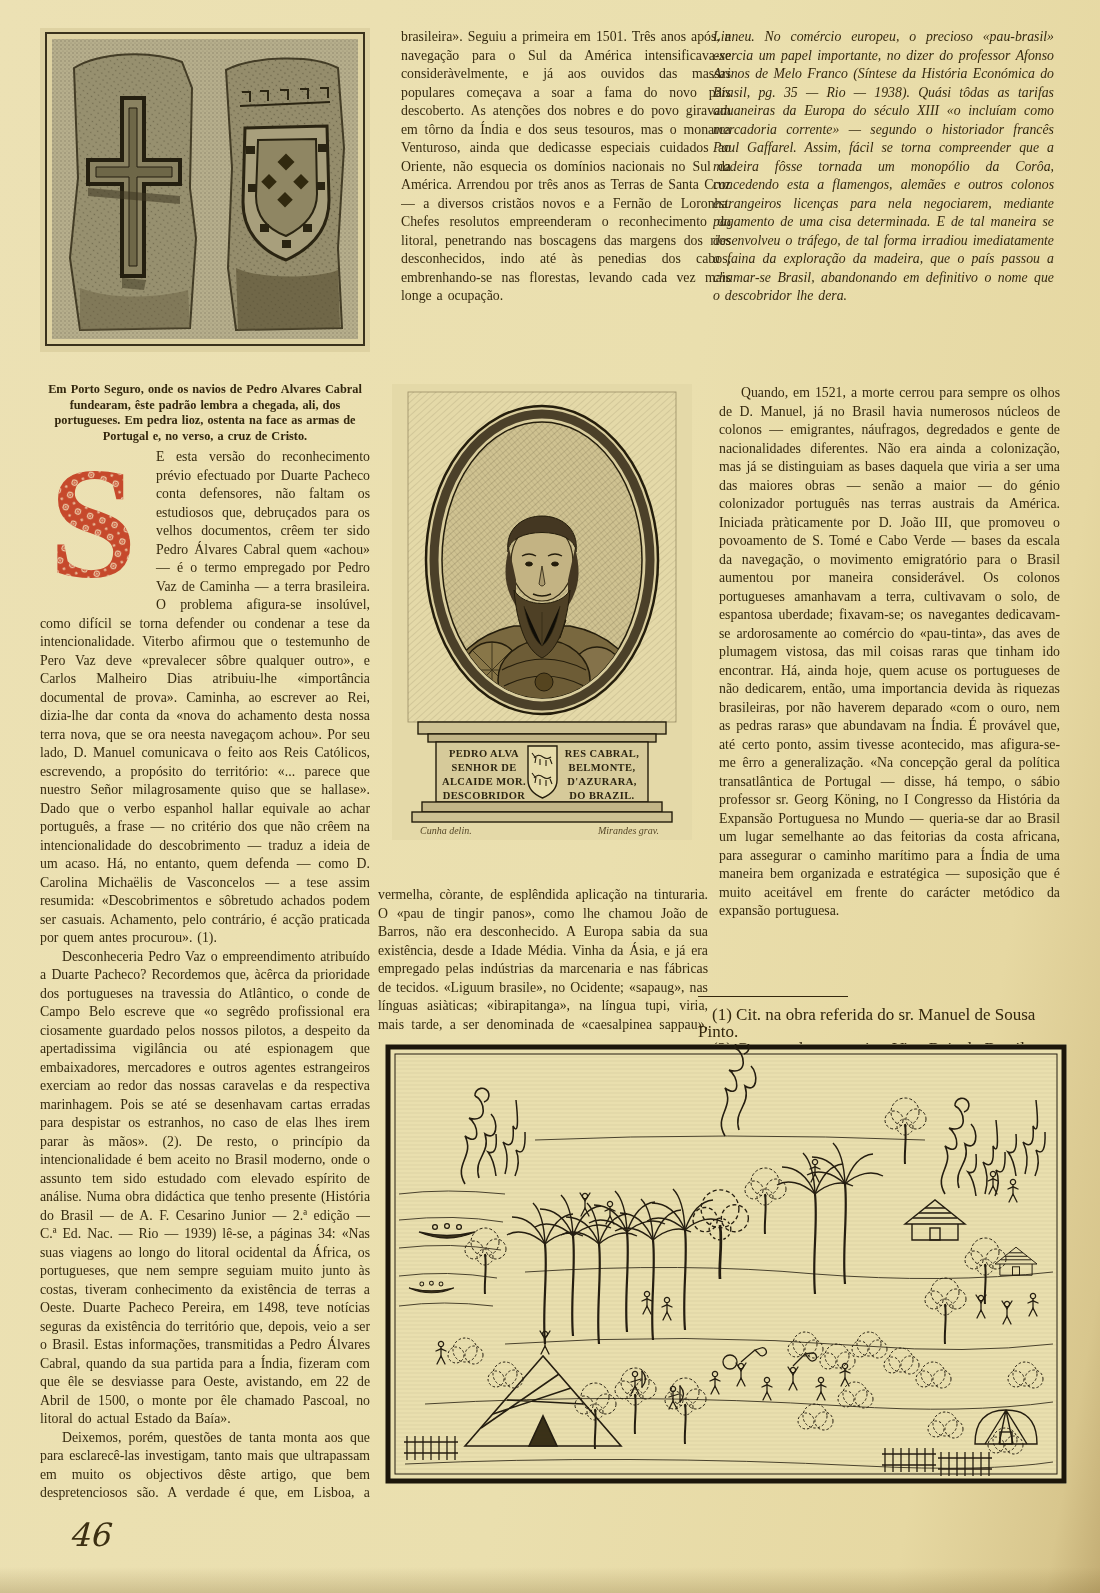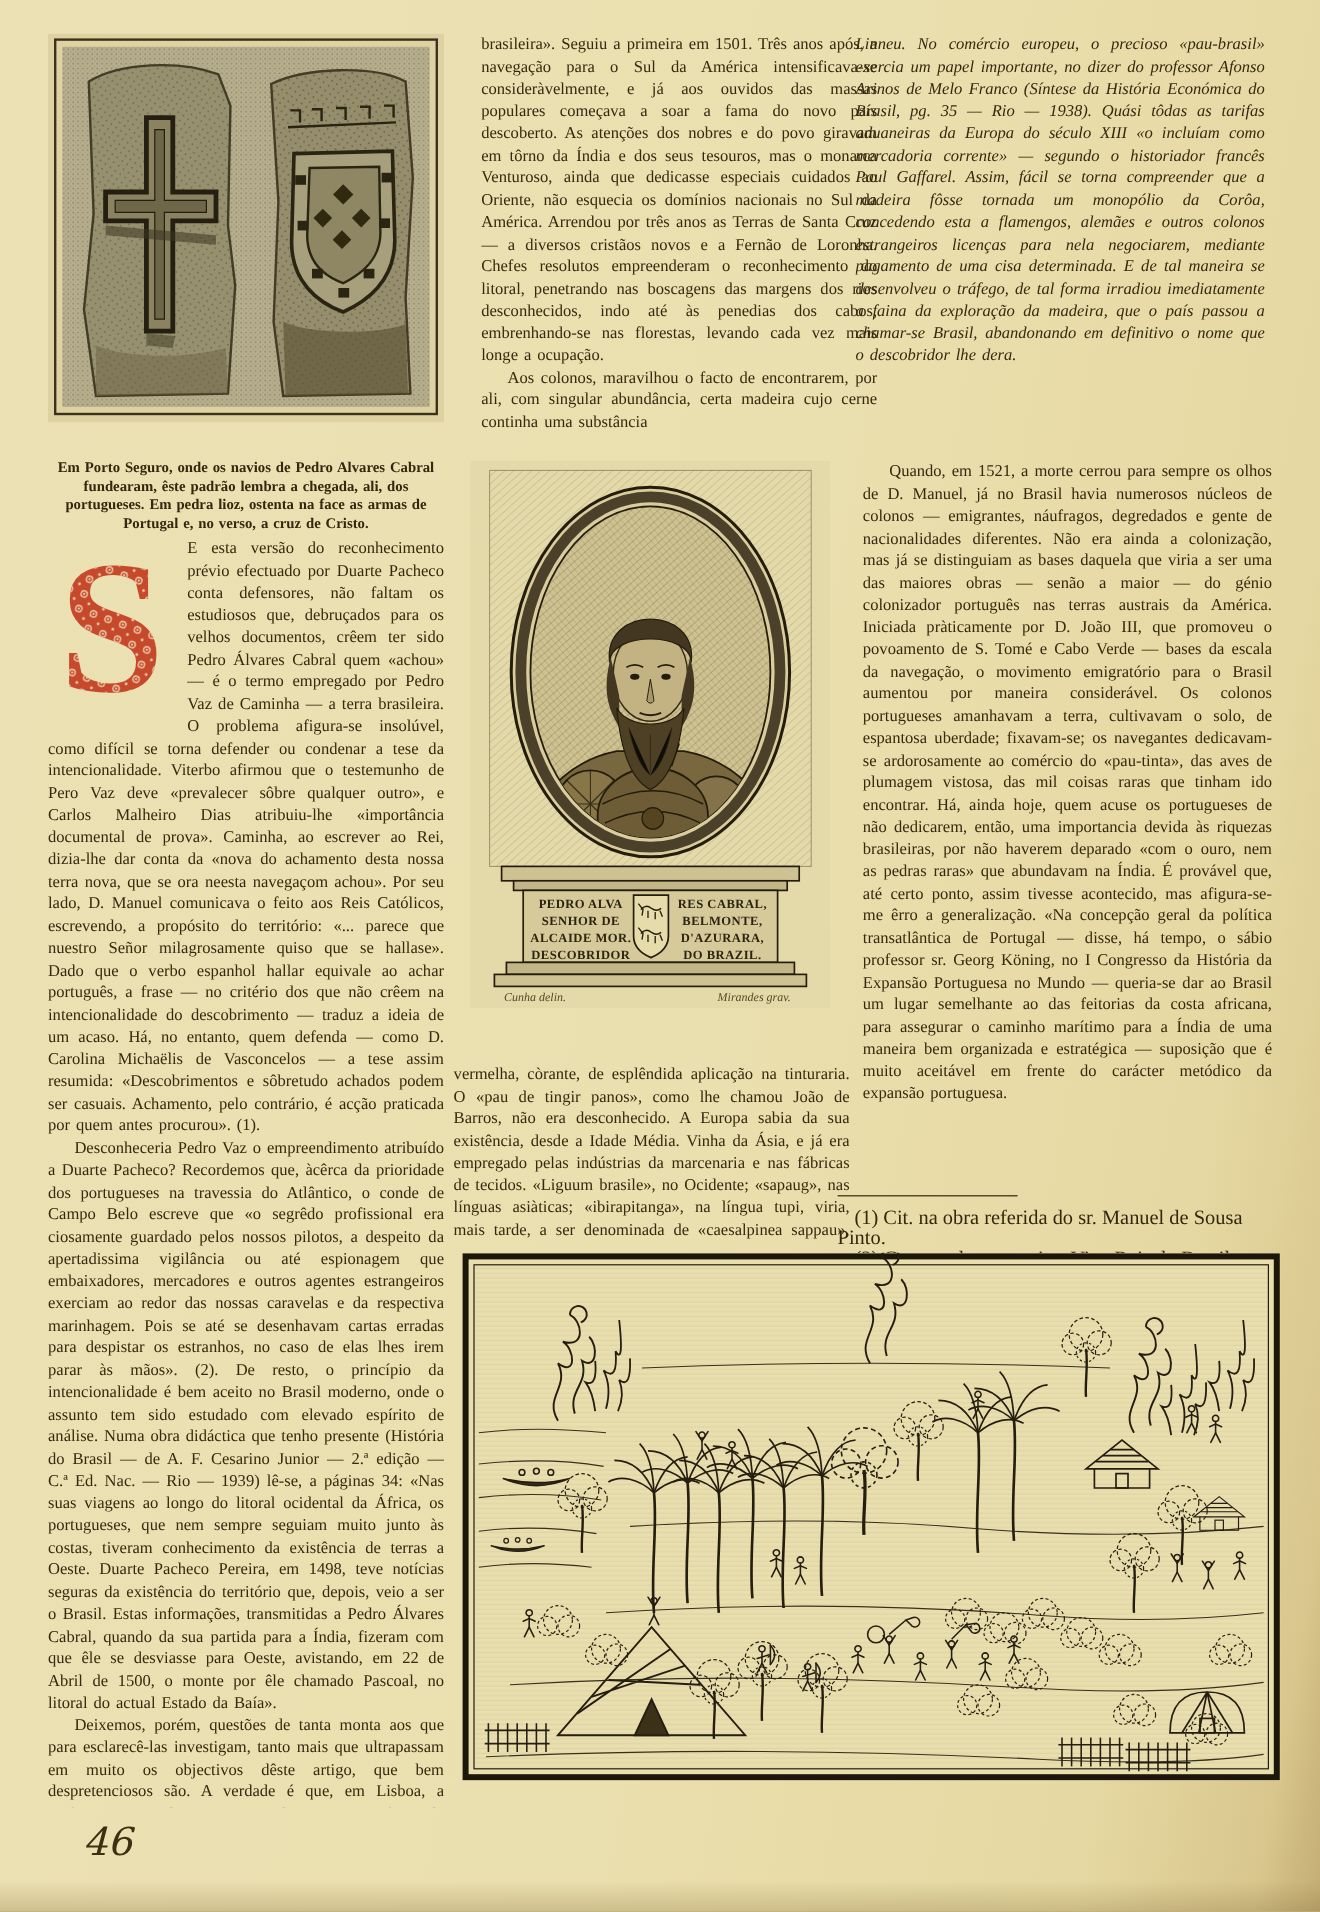--- a/index.html
+++ b/index.html
@@ -113,21 +113,20 @@
         <text x="53" y="124" text-anchor="middle" font-size="158" font-weight="bold" fill="url(#flowers)" opacity="0.85" aria-hidden="true">S</text>
       </svg>
     </div>
     <p class="noind">E esta versão do reconhecimento prévio efectuado por Duarte Pacheco conta defensores, não faltam os estudiosos que, debruçados para os velhos documentos, crêem ter sido Pedro Álvares Cabral quem «achou» — é o termo empregado por Pedro Vaz de Caminha — a terra brasileira. O problema afigura-se insolúvel, como difícil se torna defender ou condenar a tese da intencionalidade. Viterbo afirmou que o testemunho de Pero Vaz deve «prevalecer sôbre qualquer outro», e Carlos Malheiro Dias atribuiu-lhe «importância documental de prova». Caminha, ao escrever ao Rei, dizia-lhe dar conta da «nova do achamento desta nossa terra nova, que se ora neesta navegaçom achou». Por seu lado, D. Manuel comunicava o feito aos Reis Católicos, escrevendo, a propósito do território: «... parece que nuestro Señor milagrosamente quiso que se hallase». Dado que o verbo espanhol hallar equivale ao achar português, a frase — no critério dos que não crêem na intencionalidade do descobrimento — traduz a ideia de um acaso. Há, no entanto, quem defenda — como D. Carolina Michaëlis de Vasconcelos — a tese assim resumida: «Descobrimentos e sôbretudo achados podem ser casuais. Achamento, pelo contrário, é acção praticada por quem antes procurou». (1).</p>
     <p>Desconheceria Pedro Vaz o empreendimento atribuído a Duarte Pacheco? Recordemos que, àcêrca da prioridade dos portugueses na travessia do Atlântico, o conde de Campo Belo escreve que «o segrêdo profissional era ciosamente guardado pelos nossos pilotos, a despeito da apertadissima vigilância ou até espionagem que embaixadores, mercadores e outros agentes estrangeiros exerciam ao redor das nossas caravelas e da respectiva marinhagem. Pois se até se desenhavam cartas erradas para despistar os estranhos, no caso de elas lhes irem parar às mãos». (2). De resto, o princípio da intencionalidade é bem aceito no Brasil moderno, onde o assunto tem sido estudado com elevado espírito de análise. Numa obra didáctica que tenho presente (História do Brasil — de A. F. Cesarino Junior — 2.ª edição — C.ª Ed. Nac. — Rio — 1939) lê-se, a páginas 34: «Nas suas viagens ao longo do litoral ocidental da África, os portugueses, que nem sempre seguiam muito junto às costas, tiveram conhecimento da existência de terras a Oeste. Duarte Pacheco Pereira, em 1498, teve notícias seguras da existência do território que, depois, veio a ser o Brasil. Estas informações, transmitidas a Pedro Álvares Cabral, quando da sua partida para a Índia, fizeram com que êle se desviasse para Oeste, avistando, em 22 de Abril de 1500, o monte por êle chamado Pascoal, no litoral do actual Estado da Baía».</p>
     <p>Deixemos, porém, questões de tanta monta aos que para esclarecê-las investigam, tanto mais que ultrapassam em muito os objectivos dêste artigo, que bem despretenciosos são. A verdade é que, em Lisboa, a notícia causou alvoroço. Logo houve o propósito de organizar expedições ao Novo Mundo, «com o fim de transportar emigrantes e reconhecer a costa</p>
   </div>
 
   <div class="col midcol-top">
     <p class="noind">brasileira». Seguiu a primeira em 1501. Três anos após, a navegação para o Sul da América intensificava-se consideràvelmente, e já aos ouvidos das massas populares começava a soar a fama do novo país descoberto. As atenções dos nobres e do povo giravam em tôrno da Índia e dos seus tesouros, mas o monarca Venturoso, ainda que dedicasse especiais cuidados ao Oriente, não esquecia os domínios nacionais no Sul da América. Arrendou por três anos as Terras de Santa Cruz — a diversos cristãos novos e a Fernão de Loronha. Chefes resolutos empreenderam o reconhecimento do litoral, penetrando nas boscagens das margens dos rios desconhecidos, indo até às penedias dos cabos, embrenhando-se nas florestas, levando cada vez mais longe a ocupação.</p>
-    <p>Aos colonos, maravilhou o facto de encontrarem, por ali, com singular abundância, certa madeira cujo cerne continha uma substância</p>
   </div>
 
   <div class="portrait-wrap">
     <svg width="300" height="456" viewBox="0 0 300 456">
       <defs>
         <pattern id="phatch" width="5" height="5" patternUnits="userSpaceOnUse" patternTransform="rotate(48)">
           <line x1="0" y1="0" x2="0" y2="5" stroke="#4d4128" stroke-width="0.7"></line>
         </pattern>
         <pattern id="phatch2" width="4" height="4" patternUnits="userSpaceOnUse" patternTransform="rotate(-40)">
           <line x1="0" y1="0" x2="0" y2="4" stroke="#3c321c" stroke-width="0.6"></line>

